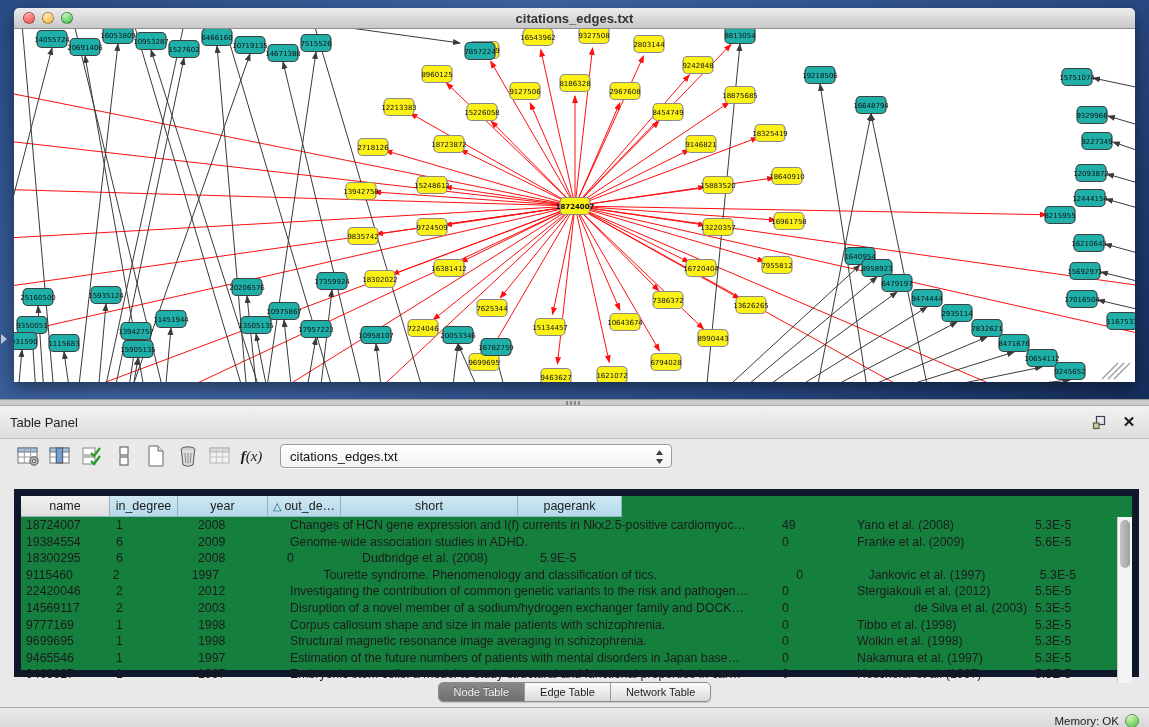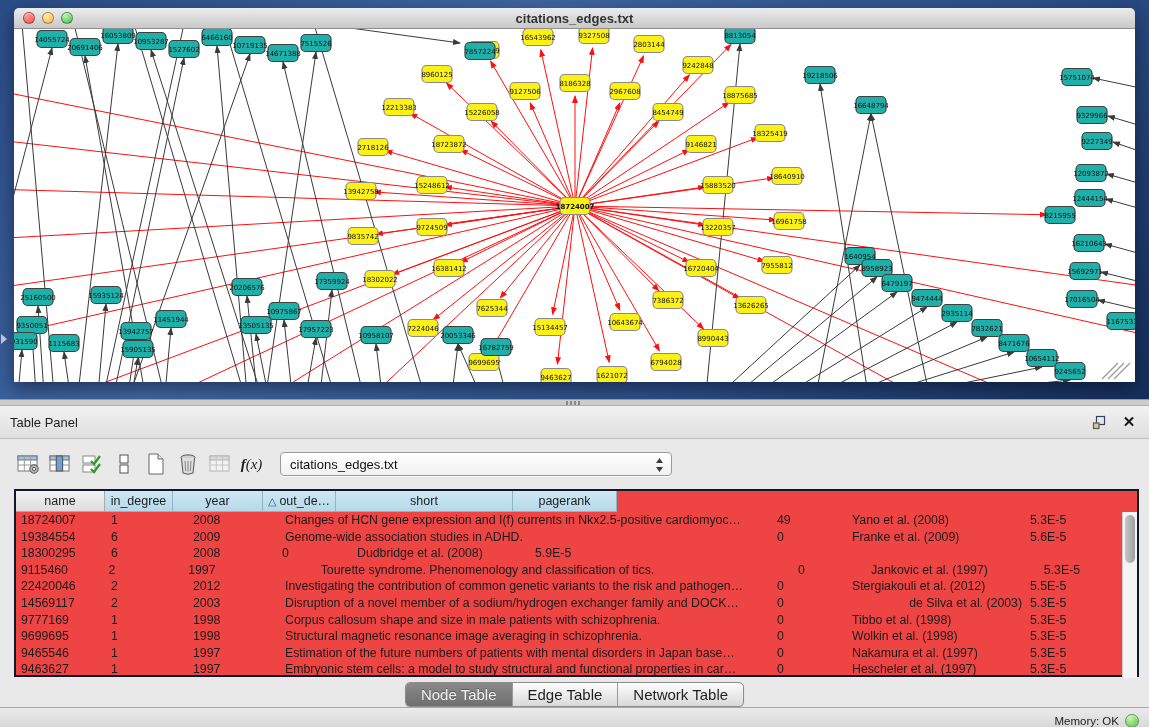--- a/index.html
+++ b/index.html
@@ -37,48 +37,48 @@
   
   .panel-header { position:relative; width:1149px; height:33px;
     background:linear-gradient(#f2f2f2,#dedede); border-bottom:1px solid #bdbdbd;
     display:flex; align-items:center; font-size:13px; color:#222; padding-left:10px; }
   .panel-header .hicons { position:absolute; right:12px; display:flex; gap:14px; align-items:center; }
   .hicon { width:16px; height:16px; display:flex; align-items:center; justify-content:center; cursor:default; }
   .close-x { font-size:15px; font-weight:bold; color:#1a1a1a; line-height:14px; }
 
   .panel-body { position:relative; width:1149px; height:268px; background:#e9e9e9; }
 
-  .toolbar { position:absolute; left:14px; top:8px; height:34px; display:flex; align-items:center; gap:5px;justify-content:flex-end; }
+  .toolbar { position:absolute; left:14px; top:0; height:34px; display:flex; align-items:center; gap:5px;justify-content:flex-end; }
   .tbicon { width:27px; height:27px; display:flex; align-items:center; justify-content:center; }
   .combo { position:relative; width:392px; height:24px; margin-left:10px;
     background:linear-gradient(#ffffff,#f2f2f2); border:1px solid #9b9b9b; border-radius:4px;
     display:flex; align-items:center; padding-left:9px; font-size:13px; color:#111;
     box-shadow:0 1px 0 rgba(255,255,255,.7); }
   .combo .stepper { position:absolute; right:7px; top:3px; }
 
   .tablebox { position:absolute; left:14px; top:50px; width:1125px; height:188px;
-    background:#ef4444; border:2px solid #0f172a; }
+    background:#15803d; border:7px solid #0f172a; }
   .thead { display:flex; height:21px; }
   .th { height:21px; font-size:12.5px; color:#1c1c1c; text-align:center; line-height:20px;
     background:linear-gradient(#cfe8f3,#b4d9ea); border-right:1px solid #8fb4c4;
     border-bottom:1px solid #8fb4c4; overflow:hidden; white-space:nowrap; }
   .th.gray { background:linear-gradient(#f2f2f2,#dddddd); border-right:1px solid #aaaaaa; }
   .sortmark { color:#16607e; font-size:11px; }
   .tbody { position:relative; height:166px; overflow:hidden; }
   .tr { display:flex; height:16.6px; align-items:center; }
   .td { font-size:12.3px; color:#1b1b1b; white-space:nowrap; overflow:hidden; height:16.6px; line-height:16.6px; }
   .vscroll { position:absolute; right:0; top:21px; width:15px; height:166px;
     background:#f4f4f4; border-left:1px solid #c9c9c9; }
   .vthumb { position:absolute; left:2px; top:3px; width:10px; height:48px;
     background:linear-gradient(90deg,#c6c6c6,#9f9f9f); border-radius:6px; }
 
   .tabbar { position:absolute; left:0; right:0; top:243px; display:flex; justify-content:center; }
   .segmented { display:inline-flex; border:1px solid #8d8d8d; border-radius:5px; overflow:hidden;
     background:linear-gradient(#fdfdfd,#d9d9d9); box-shadow:0 1px 1px rgba(0,0,0,.15); }
-  .seg { padding:3px 15px; font-size:15px; color:#1f1f1f; border-right:1px solid #9a9a9a; cursor:default; }
+  .seg { padding:3px 15px; font-size:11px; color:#1f1f1f; border-right:1px solid #9a9a9a; cursor:default; }
   .seg:last-child { border-right:none; }
   .seg.active { background:linear-gradient(#8a8a8a,#6f6f6f); color:#f1f1f1;
     text-shadow:0 -1px 0 rgba(0,0,0,.3); }
 
   .statusbar { position:relative; width:1149px; height:27px; margin-top:-7px;
     background:linear-gradient(#ebebeb,#d2d2d2); border-top:1px solid #a8a8a8;
     display:flex; align-items:center; justify-content:flex-end; padding-right:10px; gap:6px; }
   .statusbar { margin-top:0; }
   .mem-label { font-size:11.5px; color:#222; }
   .mem-dot { width:14px; height:14px; border-radius:50%; border:1px solid #5e9150;

